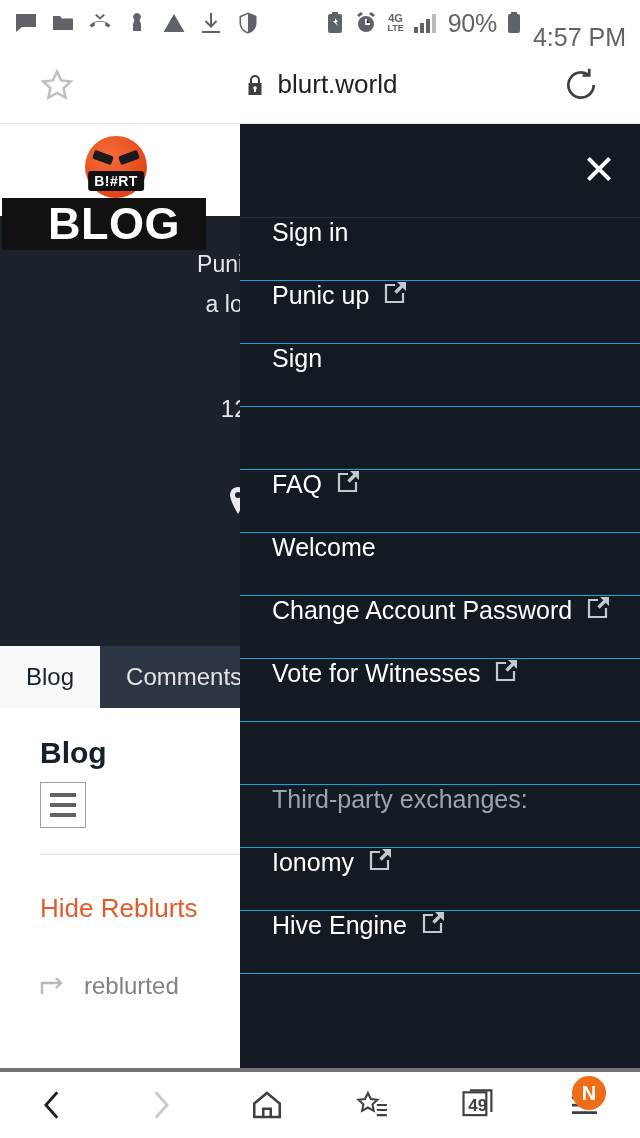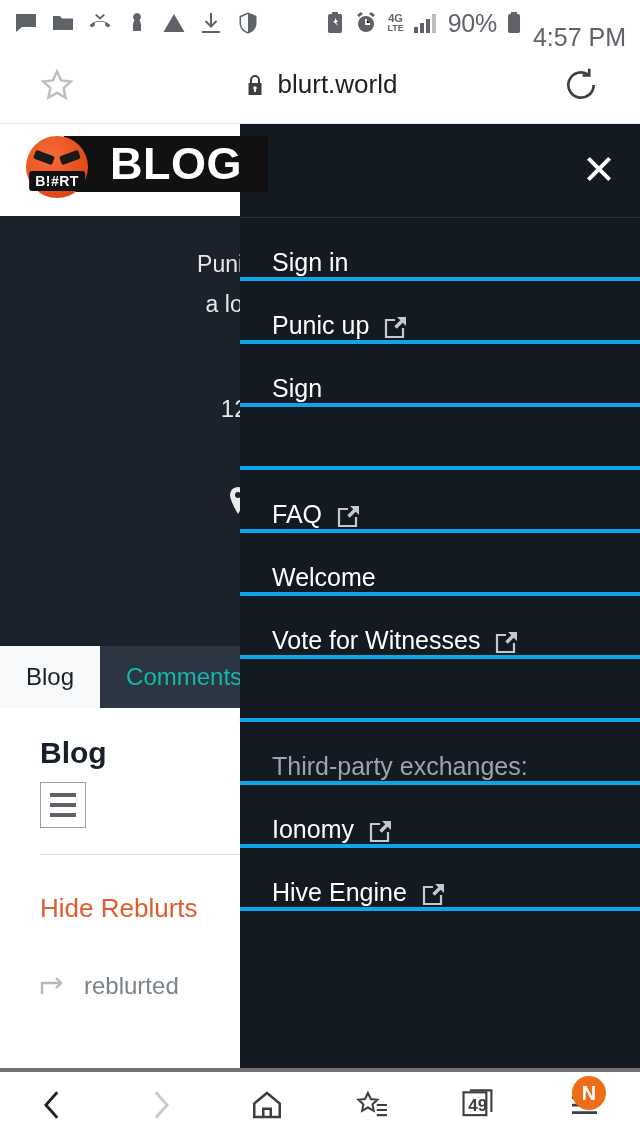--- a/index.html
+++ b/index.html
@@ -35,21 +35,21 @@
   }
   .url-star { position: absolute; left: 38px; top: 50%; transform: translateY(-50%); }
   .url-center { position: absolute; left: 0; right: 0; display: flex; justify-content: center; align-items: center; gap: 11px; }
   .url-text { font-size: 26px; color: #202124; }
   .url-reload { position: absolute; right: 40px; top: 50%; transform: translateY(-50%); }
 
   
   .page { position: absolute; left: 0; top: 124px; width: 640px; height: 944px; background: #ffffff; overflow: hidden; }
 
   .logo-band { height: 92px; background: #ffffff; display: flex; align-items: center; padding-left: 26px; }
-  .logo-wrap { position: relative; height: 68px; display: flex; align-items: flex-start; }
+  .logo-wrap { position: relative; height: 68px; display: flex; align-items: center; flex-direction: column; }
   .logo-face {
     width: 62px; height: 62px; border-radius: 50%;
     background: radial-gradient(circle at 38% 32%, #f46a3c 0%, #ec5a25 38%, #d6330f 100%);
     position: relative; z-index: 3; flex: 0 0 auto;
   }
   .eye { position: absolute; width: 20px; height: 9px; background: #1a1a1a; top: 17px; border-radius: 2px; }
   .eye.l { left: 8px; transform: rotate(20deg); }
   .eye.r { right: 8px; transform: rotate(-20deg); }
   .logo-tag {
     position: absolute; bottom: 7px; left: 50%; transform: translateX(-50%);
@@ -67,21 +67,21 @@
     background: #1b222b; color: #e8eaed;
     padding: 28px 16px 24px 16px; text-align: center;
     min-height: 430px;
   }
   .bio { font-size: 23px; line-height: 40px; color: #e6e8ea; }
   .stats { margin-top: 30px; font-size: 24px; color: #e6e8ea; display: flex; justify-content: center; align-items: center; gap: 18px; }
   .divider-v { width: 1px; height: 30px; background: #6c757d; display: inline-block; }
   .loc { margin-top: 62px; display: flex; justify-content: center; align-items: center; gap: 12px; font-size: 24px; color: #e6e8ea; }
 
   .tabs { display: flex; background: #2b3642; height: 62px; align-items: stretch; }
-  .tab { display: flex; align-items: center; padding: 0 26px; font-size: 24px; color: #14b8a6; }
+  .tab { display: flex; align-items: center; padding: 0 26px; font-size: 24px; color: #e5e5e5; }
   .tab.active { background: #f8f9fa; color: #16202a; }
 
   .content { background: #ffffff; padding: 28px 40px 0 40px; }
   .content h2 { font-size: 30px; color: #17202a; font-weight: bold; }
   .viewbtn { width: 46px; height: 46px; border: 1px solid #9aa0a6; margin-top: 12px; display: flex; flex-direction: column; justify-content: center; align-items: center; gap: 6px; }
   .viewbtn i { display: block; width: 26px; height: 4px; background: #5f6368; }
   .hr { height: 1px; background: #e1e3e5; margin: 26px 0 0 0; }
   .hide-reblurts { color: #e05c2a; font-size: 26px; margin-top: 38px; }
   .reblurted { display: flex; align-items: center; gap: 14px; margin-top: 48px; color: #7b8289; font-size: 24px; }
 
@@ -93,22 +93,22 @@
   }
   .menu-top { height: 94px; position: relative; border-bottom: 1px solid #29313a; }
   .close-x { position: absolute; right: 24px; top: 28px; width: 34px; height: 34px; }
   .close-x:before, .close-x:after {
     content: ""; position: absolute; left: 2px; top: 15px; width: 30px; height: 4px; background: #ffffff;
   }
   .close-x:before { transform: rotate(45deg); }
   .close-x:after { transform: rotate(-45deg); }
 
   .mi {
-    height: 63px; display: flex; align-items: flex-end; gap: 14px;
-    padding: 0 0 0 32px; border-bottom: 4px solid #0ea5e9;
+    height: 63px; display: flex; align-items: flex-start; gap: 14px;
+    padding: 0 0 0 32px; border-bottom: 1px solid #0ea5e9;
     color: #ffffff; font-size: 25px; white-space: nowrap;
   }
   .mi.spacer { height: 63px; }
   .mi.section { color: #9aa5b1; }
   .ext { flex: 0 0 auto; display: inline-block; }
 
   
   .bottomnav {
     position: absolute; left: 0; bottom: 0; width: 640px; height: 70px;
     background: #ffffff; border-top: 4px solid #737373;
@@ -290,20 +290,27 @@
           <span>FAQ</span>
           <svg class="ext" width="26" height="24" viewBox="0 0 26 24">
             <path fill="none" stroke="#c3c9cf" stroke-width="2.2" d="M12 4H3v17h17v-9"></path>
             <path fill="#c3c9cf" d="M23 1h-9l3.3 3.3-6 6 2.4 2.4 6-6L23 10z"></path>
           </svg>
         </div>
         <div class="mi">
           <span>Welcome</span>
         </div>
         <div class="mi">
+          <span>Change Account Password</span>
+          <svg class="ext" width="26" height="24" viewBox="0 0 26 24">
+            <path fill="none" stroke="#c3c9cf" stroke-width="2.2" d="M12 4H3v17h17v-9"></path>
+            <path fill="#c3c9cf" d="M23 1h-9l3.3 3.3-6 6 2.4 2.4 6-6L23 10z"></path>
+          </svg>
+        </div>
+        <div class="mi">
           <span>Vote for Witnesses</span>
           <svg class="ext" width="26" height="24" viewBox="0 0 26 24">
             <path fill="none" stroke="#c3c9cf" stroke-width="2.2" d="M12 4H3v17h17v-9"></path>
             <path fill="#c3c9cf" d="M23 1h-9l3.3 3.3-6 6 2.4 2.4 6-6L23 10z"></path>
           </svg>
         </div>
         <div class="mi spacer"></div>
         <div class="mi section">
           <span>Third-party exchanges:</span>
         </div>

